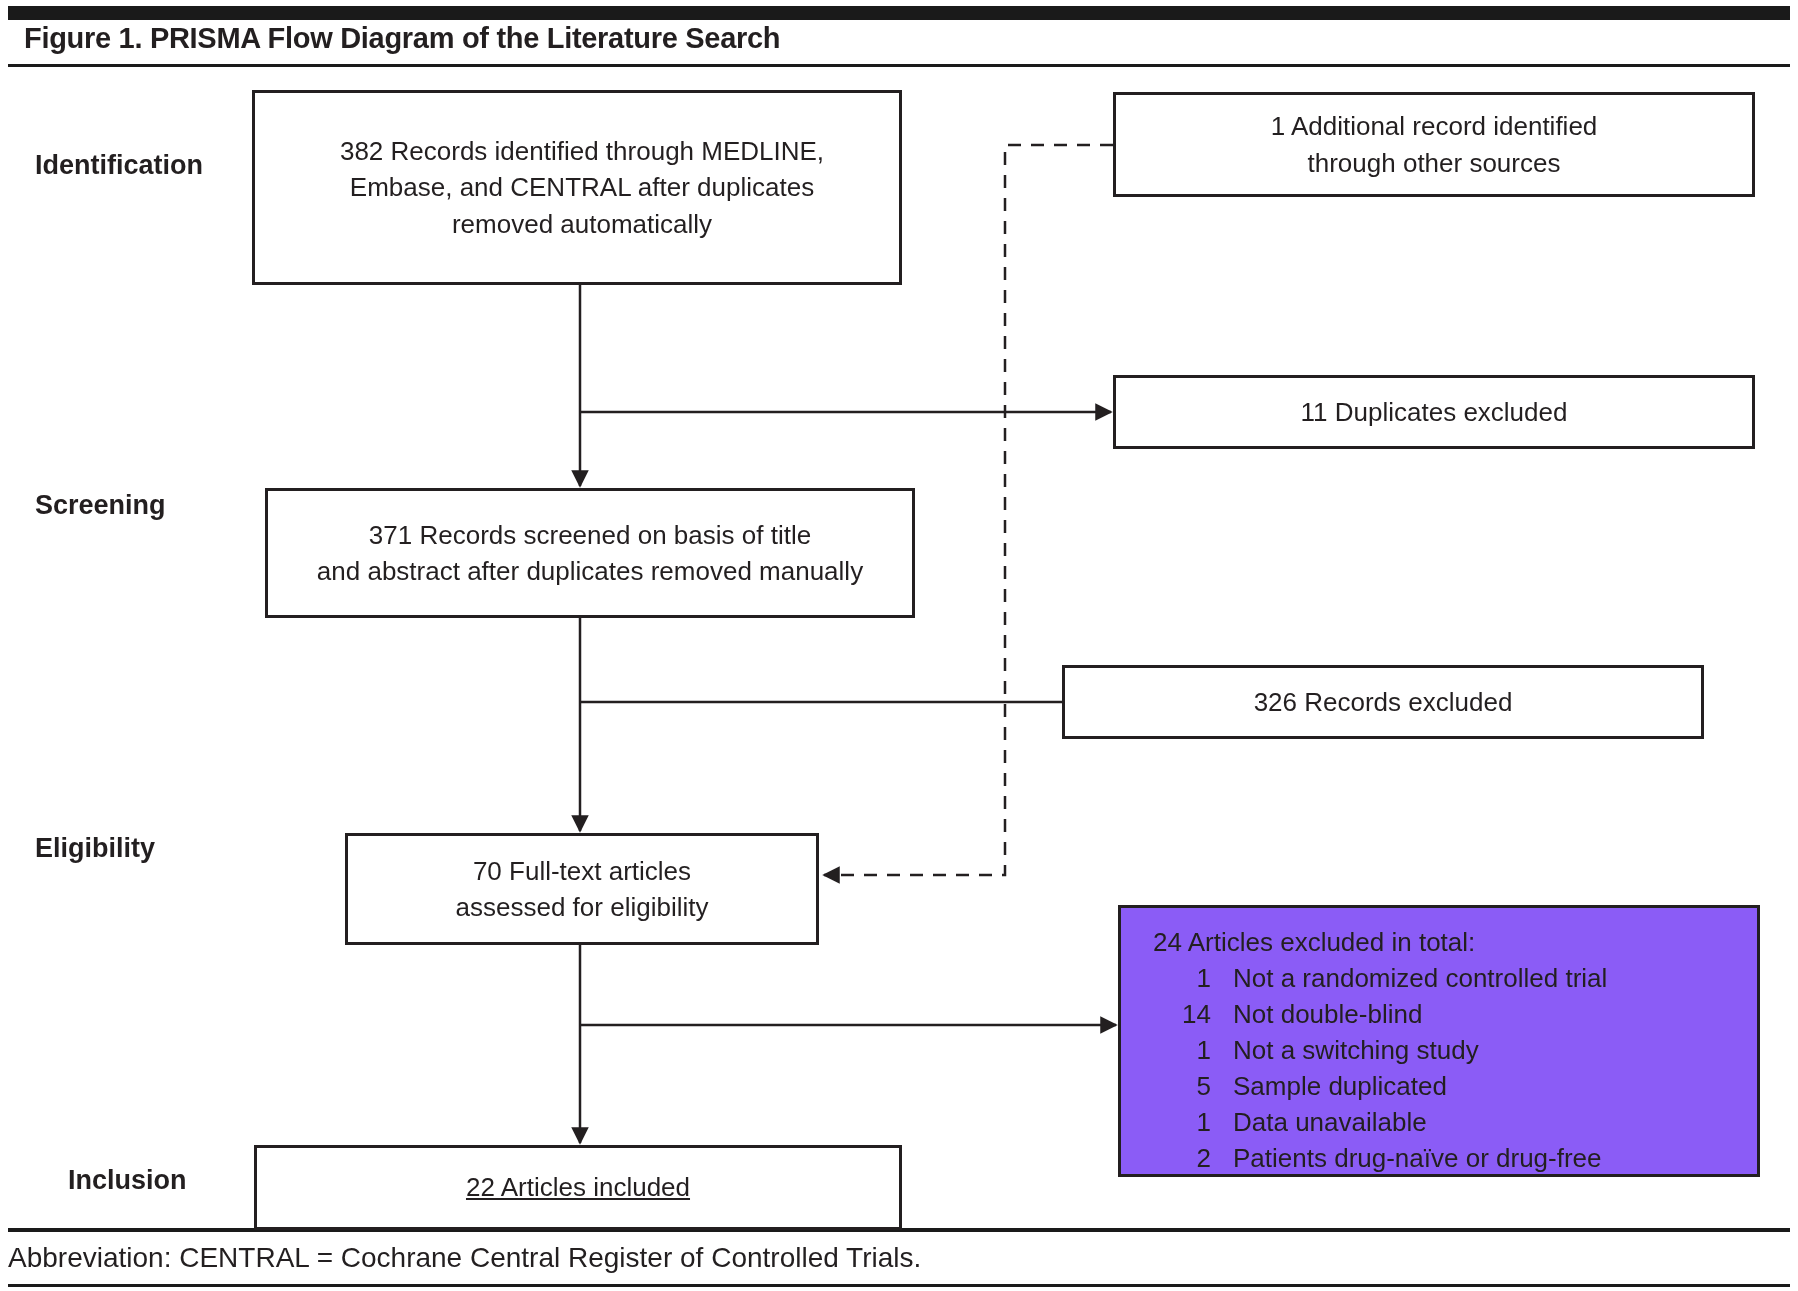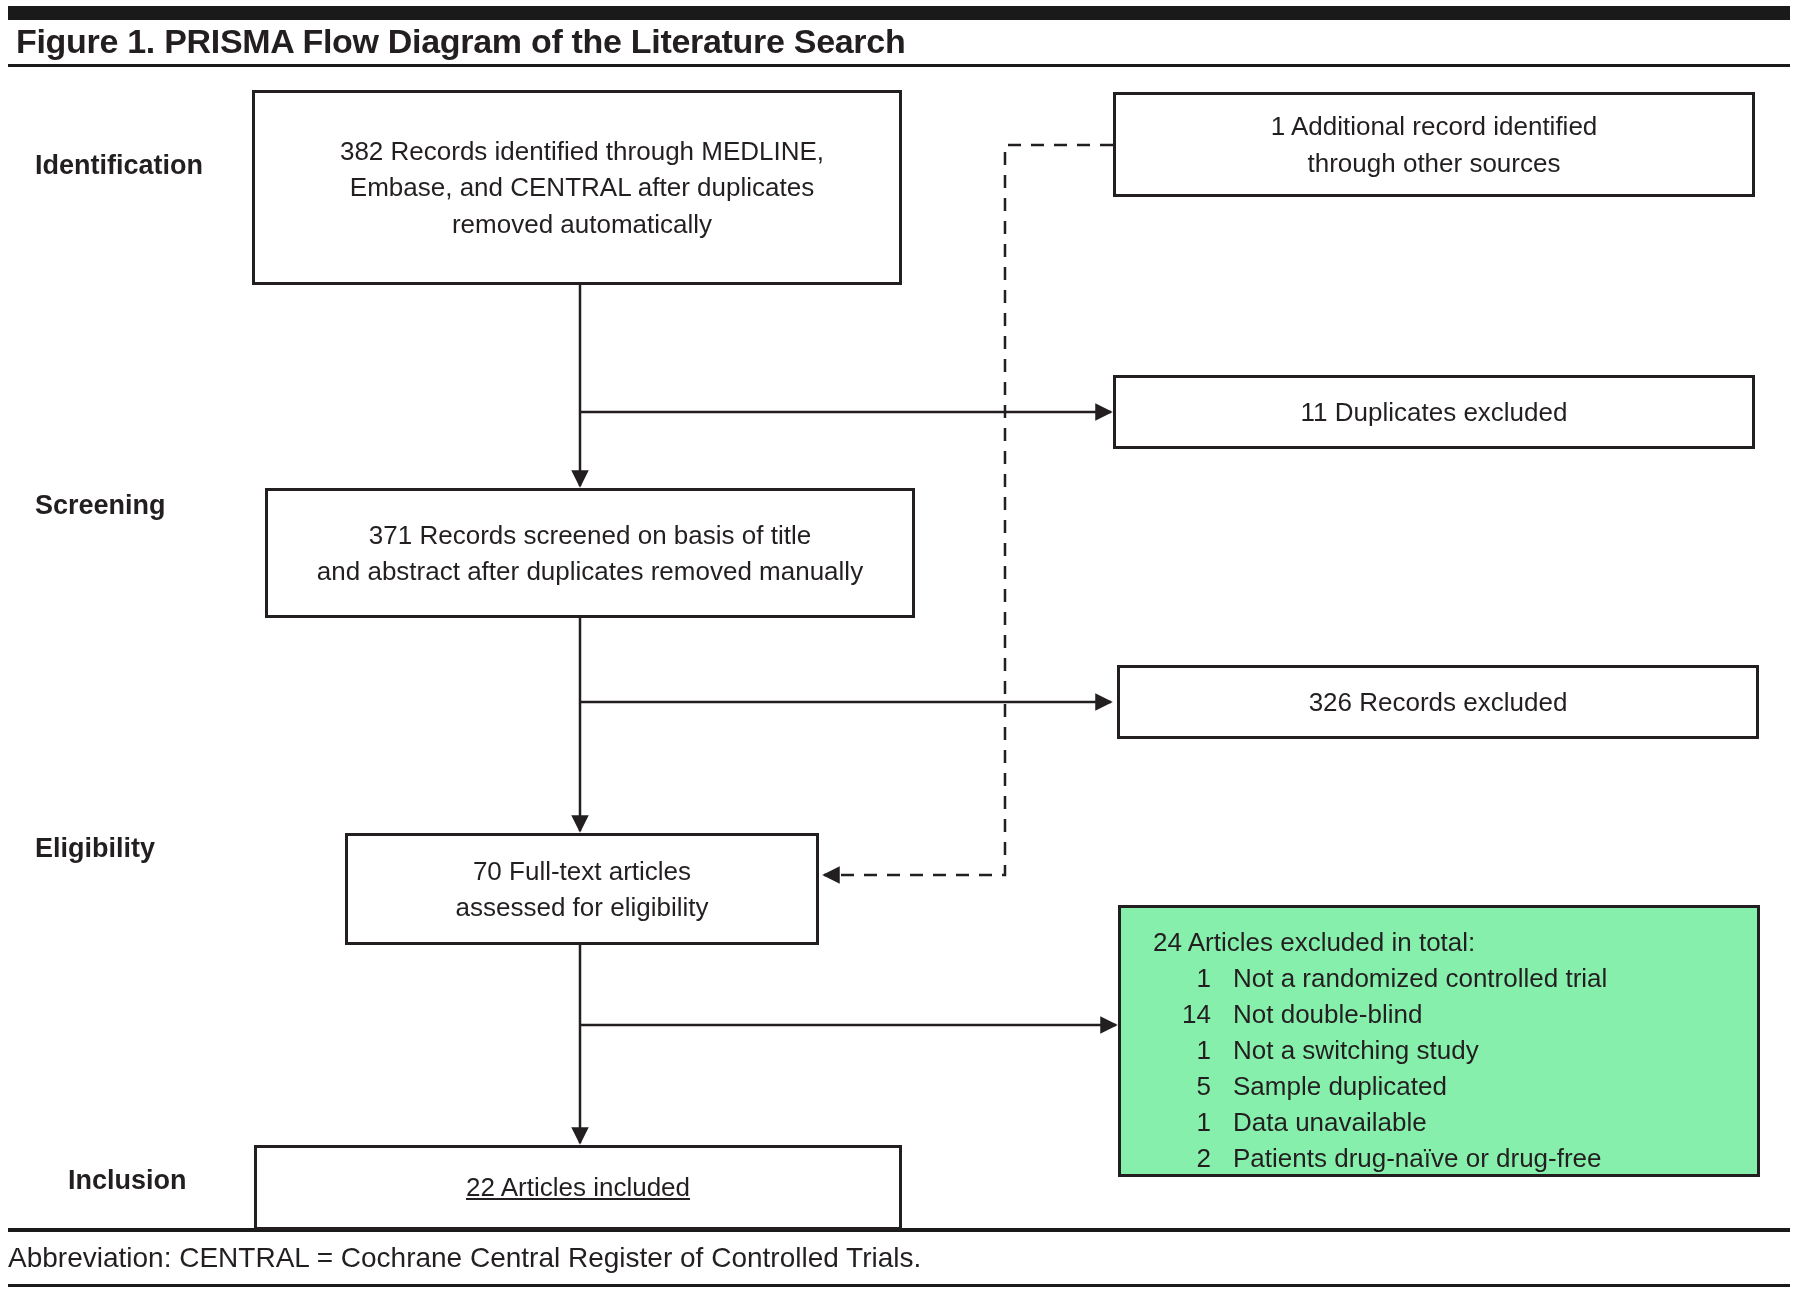--- a/index.html
+++ b/index.html
@@ -9,22 +9,22 @@
     background:#ffffff;
     font-family:"Liberation Sans", sans-serif;
     color:#231f20;
     overflow:hidden;
   }
   .topbar{
     position:absolute;left:8px;right:8px;top:6px;height:14px;
     background:#1a1a1a;
   }
   .figure-title{
-    position:absolute;left:16px;top:22px;
-    font-size:34px;font-weight:bold;letter-spacing:-0.3px;
+    position:absolute;left:24px;top:22px;
+    font-size:29px;font-weight:bold;letter-spacing:-0.3px;
     white-space:nowrap;
   }
   .title-rule{
     position:absolute;left:8px;right:8px;top:64px;height:3px;
     background:#1a1a1a;
   }
   .connectors{
     position:absolute;left:0;top:0;z-index:1;
   }
   .stage-label{
@@ -36,21 +36,21 @@
     position:absolute;z-index:2;
     background:#ffffff;border:3px solid #231f20;
     display:flex;align-items:center;justify-content:center;
     text-align:center;
     font-size:26px;line-height:1.4;
     white-space:pre-line;
     box-sizing:border-box;
   }
   .excl-box{
     position:absolute;z-index:2;
-    background:#86efac;border:3px solid #231f20;
+    background:#8b5cf6;border:3px solid #231f20;
     box-sizing:border-box;
     font-size:26px;line-height:36px;
     padding:16px 14px 0 32px;
   }
   .excl-header{white-space:nowrap;}
   .excl-row{
     display:grid;grid-template-columns:58px 1fr;column-gap:22px;
   }
   .excl-num{text-align:right;}
   .excl-reason{text-align:left;}
@@ -101,21 +101,21 @@
 removed automatically</div>
 
   <div class="fbox" style="left:1113px;top:92px;width:642px;height:105px;">1 Additional record identified
 through other sources</div>
 
   <div class="fbox" style="left:1113px;top:375px;width:642px;height:74px;">11 Duplicates excluded</div>
 
   <div class="fbox" style="left:265px;top:488px;width:650px;height:130px;">371 Records screened on basis of title
 and abstract after duplicates removed manually</div>
 
-  <div class="fbox" style="left:1117px;top:665px;width:642px;height:74px;">326 Records excluded</div>
+  <div class="fbox" style="left:1062px;top:665px;width:642px;height:74px;">326 Records excluded</div>
 
   <div class="fbox" style="left:345px;top:833px;width:474px;height:112px;">70 Full-text articles
 assessed for eligibility</div>
 
   <div class="excl-box" style="left:1118px;top:905px;width:642px;height:272px;">
     <div class="excl-header">24 Articles excluded in total:</div>
     <div class="excl-row">
       <span class="excl-num">1</span>
       <span class="excl-reason">Not a randomized controlled trial</span>
     </div>

